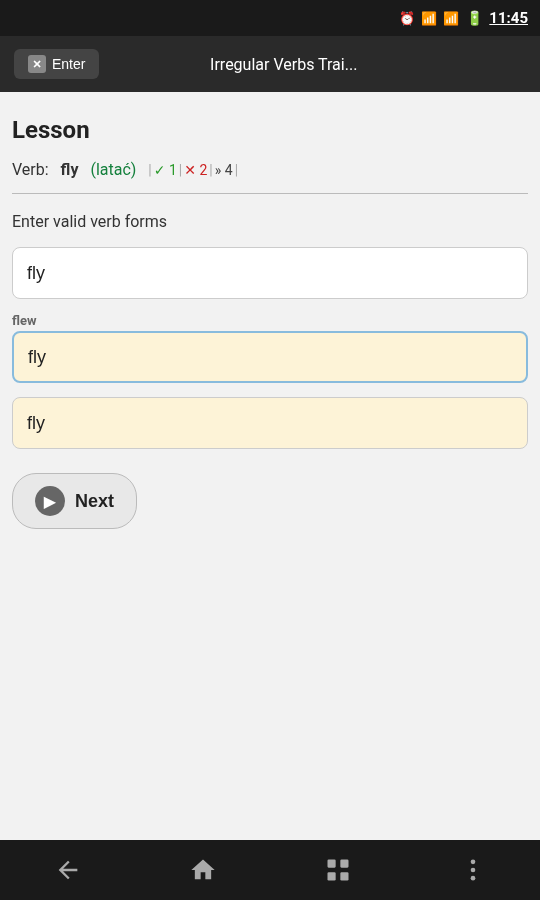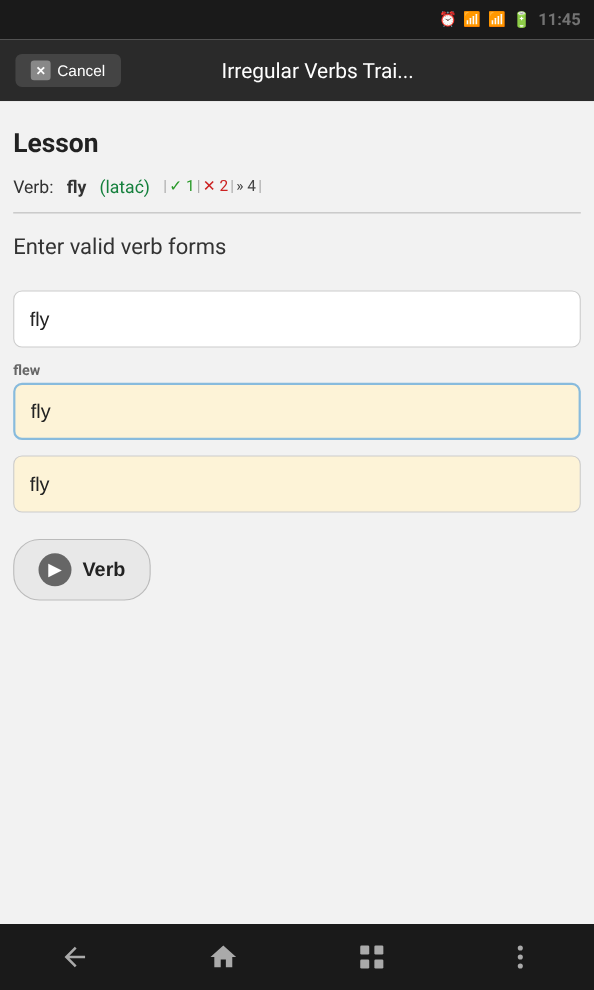--- a/index.html
+++ b/index.html
@@ -30,23 +30,24 @@
       flex-shrink: 0;
     }
 
     .status-icons {
       display: flex;
       align-items: center;
       gap: 6px;
     }
 
     .status-time {
-      color: #737373;
+      color: #ffffff;
       font-size: 15px;
       font-weight: bold;
+      text-decoration: underline;
     }
 
     .status-icon-item {
       color: white;
       font-size: 13px;
     }
 
     .battery-icon {
       color: #44ddff;
       font-size: 14px;
@@ -84,21 +85,21 @@
       display: flex;
       align-items: center;
       justify-content: center;
       font-size: 11px;
       color: white;
       font-weight: bold;
     }
 
     .app-title {
       color: white;
-      font-size: 19px;
+      font-size: 16px;
       font-weight: normal;
       flex: 1;
       text-align: center;
       padding-right: 70px;
     }
 
     
     .main-content {
       flex: 1;
       background: #f2f2f2;
@@ -160,23 +161,23 @@
       font-size: 14px;
     }
 
     .divider {
       height: 1px;
       background: #bbb;
       margin: 8px 0 18px 0;
     }
 
     .instruction {
-      font-size: 20px;
+      font-size: 16px;
       color: #333;
-      margin-bottom: 28px;
+      margin-bottom: 16px;
     }
 
     
     .input-group {
       margin-bottom: 14px;
     }
 
     .input-label {
       font-size: 13px;
       color: #666;
@@ -285,21 +286,21 @@
     <span class="status-icon-item">📶</span>
     <span class="status-icon-item">📶</span>
     <span class="battery-icon">🔋</span>
     <span class="status-time">11:45</span>
   </div>
 </div>
 
 <div class="top-bar">
   <button class="cancel-btn">
     <span class="cancel-x">✕</span>
-    <span>Cancel</span>
+    <span>Enter</span>
   </button>
   <span class="app-title">Irregular Verbs Trai...</span>
 </div>
 
 <div class="main-content">
 
   <div class="lesson-title">Lesson</div>
 
   <div class="verb-line">
     <span>Verb:</span>&nbsp;
@@ -328,21 +329,21 @@
     <label class="input-label">flew</label>
     <input class="verb-input highlighted" type="text" value="fly" style="">
   </div>
 
   <div class="input-group">
     <input class="verb-input wrong-answer" type="text" value="fly" style="">
   </div>
 
   <button class="next-btn">
     <span class="next-btn-icon">▶</span>
-    <span class="next-btn-label">Verb</span>
+    <span class="next-btn-label">Next</span>
   </button>
 
 
 </div>
 
 <div class="bottom-nav">
   <div class="nav-btn">
     <svg viewBox="0 0 24 24">
       <path d="M20 11H7.83l5.59-5.59L12 4l-8 8 8 8 1.41-1.41L7.83 13H20v-2z"></path>
     </svg>

